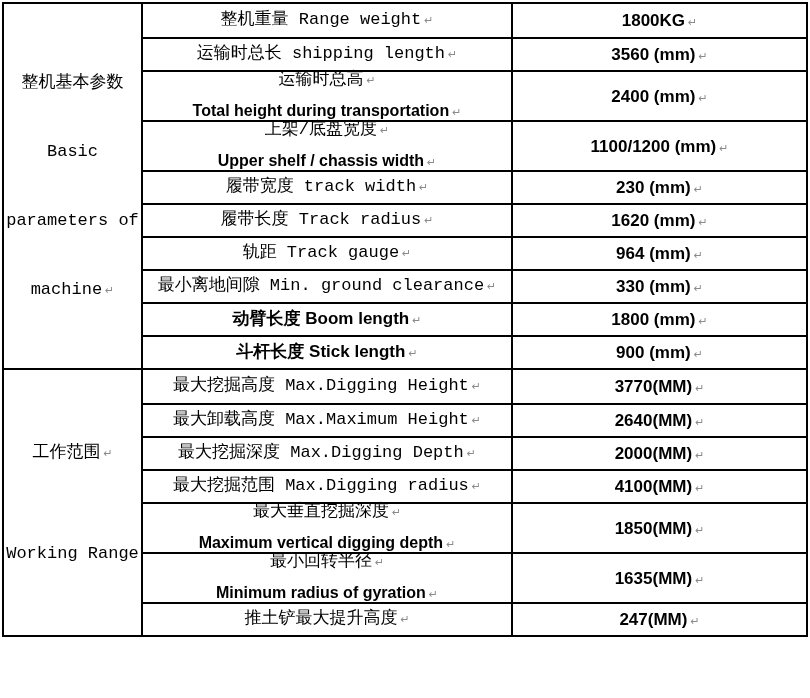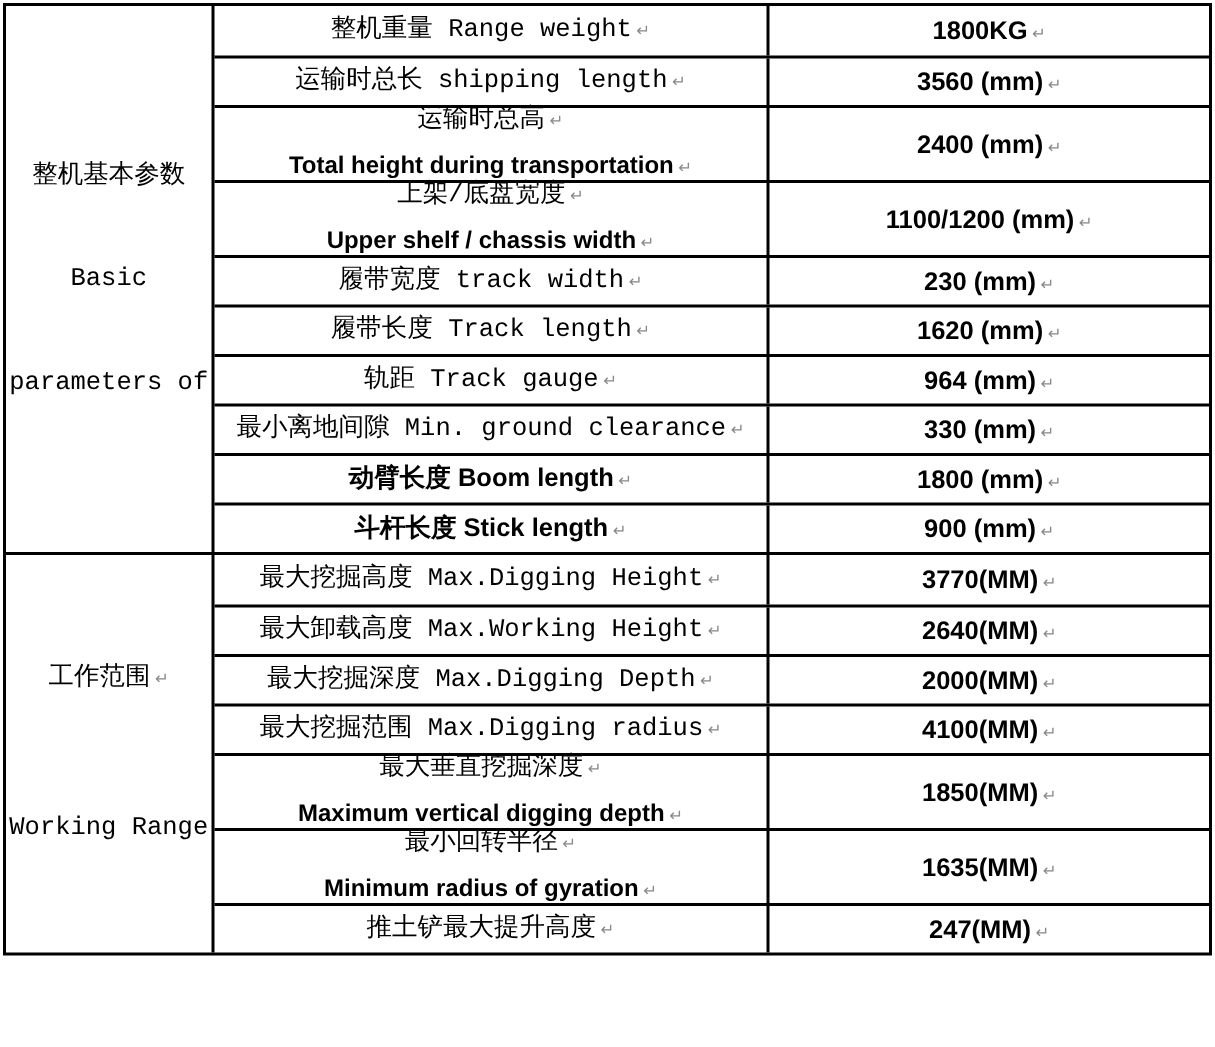--- a/index.html
+++ b/index.html
@@ -33,20 +33,21 @@
 <body>
 
 <div class="page">
   <div class="spec-table">
 
     <div class="section sec1">
       <div class="sec-header mono">
         <div class="hline">整机基本参数</div>
         <div class="hline">Basic</div>
         <div class="hline">parameters of</div>
+        <div class="hline"><span>machine</span><span class="pm">↵</span></div>
       </div>
       <div class="rows">
 
         <div class="tr s">
           <div class="td label">
               <div class="line mono"><span>整机重量 Range weight</span><span class="pm">↵</span></div>
             </div>
           <div class="td value">
               <div class="val"><span>1800KG</span><span class="pm">↵</span></div>
             </div>
@@ -85,21 +86,21 @@
           <div class="td label">
               <div class="line mono"><span>履带宽度 track width</span><span class="pm">↵</span></div>
             </div>
           <div class="td value">
               <div class="val"><span>230 (mm)</span><span class="pm">↵</span></div>
             </div>
         </div>
 
         <div class="tr s">
           <div class="td label">
-              <div class="line mono"><span>履带长度 Track length</span><span class="pm">↵</span></div>
+              <div class="line mono"><span>履带长度 Track radius</span><span class="pm">↵</span></div>
             </div>
           <div class="td value">
               <div class="val"><span>1620 (mm)</span><span class="pm">↵</span></div>
             </div>
         </div>
 
         <div class="tr s">
           <div class="td label">
               <div class="line mono"><span>轨距 Track gauge</span><span class="pm">↵</span></div>
             </div>
@@ -149,21 +150,21 @@
           <div class="td label">
               <div class="line mono"><span>最大挖掘高度 Max.Digging Height</span><span class="pm">↵</span></div>
             </div>
           <div class="td value">
               <div class="val"><span>3770(MM)</span><span class="pm">↵</span></div>
             </div>
         </div>
 
         <div class="tr s">
           <div class="td label">
-              <div class="line mono"><span>最大卸载高度 Max.Working Height</span><span class="pm">↵</span></div>
+              <div class="line mono"><span>最大卸载高度 Max.Maximum Height</span><span class="pm">↵</span></div>
             </div>
           <div class="td value">
               <div class="val"><span>2640(MM)</span><span class="pm">↵</span></div>
             </div>
         </div>
 
         <div class="tr s">
           <div class="td label">
               <div class="line mono"><span>最大挖掘深度 Max.Digging Depth</span><span class="pm">↵</span></div>
             </div>

